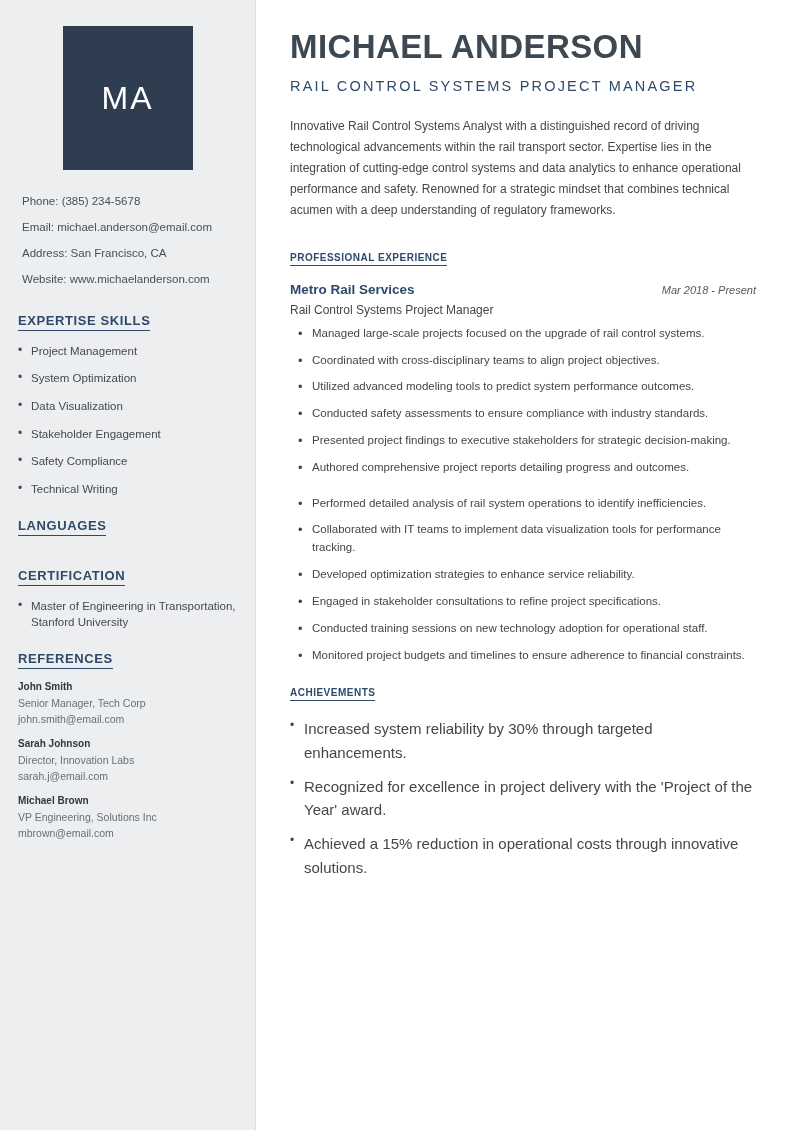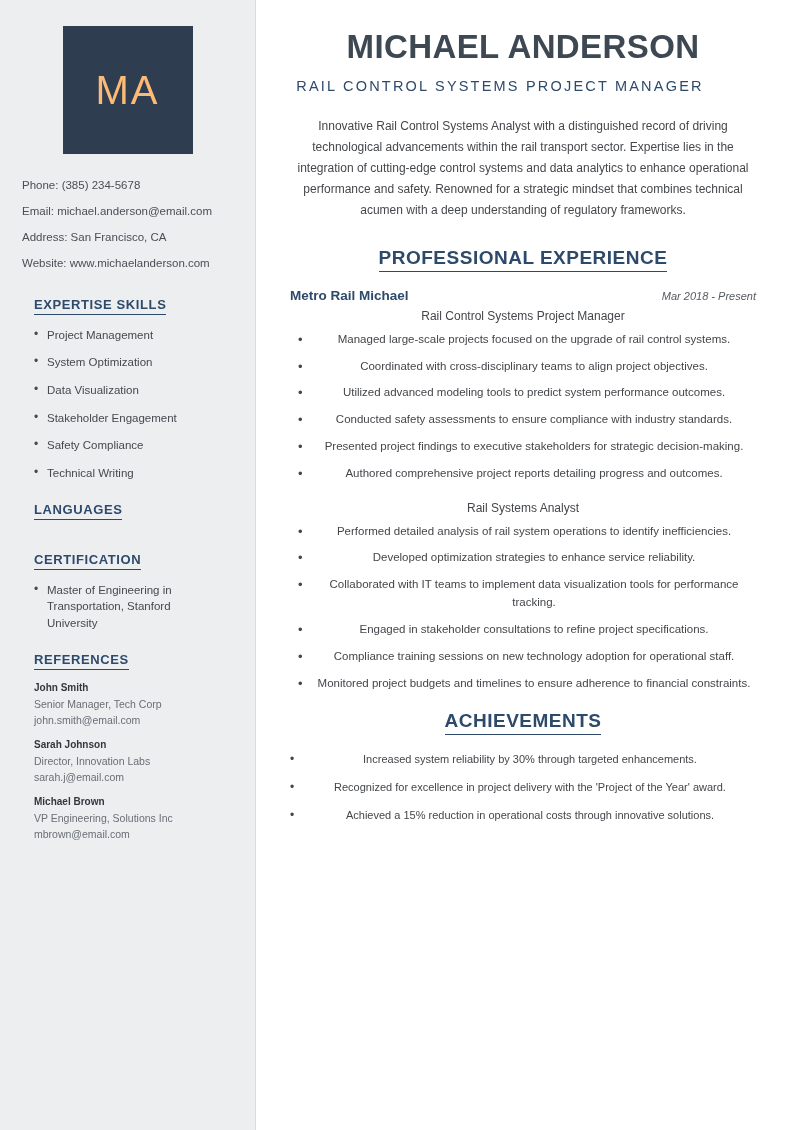--- a/index.html
+++ b/index.html
@@ -30,41 +30,41 @@
     padding: 0;
     box-sizing: border-box;
   }
   .monogram-wrap {
     display: flex;
     justify-content: center;
     padding-top: 26px;
   }
   .monogram {
     width: 130px;
-    height: 128px;
+    height: 144px;
     background: #2e3e50;
-    color: #fdba74;
+    color: #ffffff;
     display: flex;
     align-items: center;
     justify-content: center;
-    font-size: 40px;
+    font-size: 32px;
     letter-spacing: 2px;
     font-weight: 400;
   }
   .contact {
     padding: 24px 22px 0 22px;
   }
   .contact div {
     font-size: 11.5px;
     color: #4a4f55;
     margin-bottom: 11px;
     line-height: 1.3;
   }
   .side-section {
-    padding: 0 34px;
+    padding: 0 18px;
     margin-top: 18px;
   }
   .side-heading {
     font-size: 13px;
     font-weight: bold;
     color: #2e4a6b;
     letter-spacing: 0.6px;
     border-bottom: 1.5px solid #2e4a6b;
     display: inline-block;
     padding-bottom: 2px;
@@ -103,21 +103,20 @@
   .ref-role, .ref-email {
     font-size: 10.5px;
     color: #6a6f75;
     margin-bottom: 4px;
   }
   
   .main {
     flex: 1;
     padding: 28px 44px 0 34px;
     box-sizing: border-box;
-    text-align: center;
   }
   .name {
     font-size: 33px;
     font-weight: bold;
     color: #3d4852;
     letter-spacing: 0.4px;
     margin: 0 0 10px 0;
   }
   .role {
     font-size: 14.5px;
@@ -127,21 +126,21 @@
     margin-bottom: 18px;
     max-width: 420px;
   }
   .summary {
     font-size: 12px;
     color: #44474b;
     line-height: 1.75;
     margin-bottom: 26px;
   }
   .main-heading {
-    font-size: 19px;
+    font-size: 10px;
     font-weight: bold;
     color: #2e4a6b;
     letter-spacing: 0.5px;
     border-bottom: 1.5px solid #2e4a6b;
     display: inline-block;
     padding-bottom: 2px;
     margin-bottom: 16px;
   }
   .job {
     margin-bottom: 18px;
@@ -187,21 +186,21 @@
     top: -1px;
     font-size: 13px;
     color: #43464a;
   }
   ul.ach {
     list-style: none;
     margin: 0;
     padding: 0;
   }
   ul.ach li {
-    font-size: 11px;
+    font-size: 15px;
     color: #43464a;
     line-height: 1.55;
     margin-bottom: 11px;
     padding-left: 14px;
     position: relative;
   }
   ul.ach li:before {
     content: "\2022";
     position: absolute;
     left: 0;
@@ -280,42 +279,41 @@
 
     <h1 class="name">MICHAEL ANDERSON</h1>
     <div class="role">RAIL CONTROL SYSTEMS PROJECT MANAGER</div>
     <p class="summary">Innovative Rail Control Systems Analyst with a distinguished record of driving technological advancements within the rail transport sector. Expertise lies in the integration of cutting-edge control systems and data analytics to enhance operational performance and safety. Renowned for a strategic mindset that combines technical acumen with a deep understanding of regulatory frameworks.</p>
 
     <div>
       <div class="main-heading">PROFESSIONAL EXPERIENCE</div>
 
       <div class="job">
         <div class="job-head">
-          <span class="job-title">Metro Rail Michael</span>
+          <span class="job-title">Metro Rail Services</span>
           <span class="job-date">Mar 2018 - Present</span>
         </div>
         <div class="job-sub">Rail Control Systems Project Manager</div>
         <ul class="bullets">
           <li>Managed large-scale projects focused on the upgrade of rail control systems.</li>
           <li>Coordinated with cross-disciplinary teams to align project objectives.</li>
           <li>Utilized advanced modeling tools to predict system performance outcomes.</li>
           <li>Conducted safety assessments to ensure compliance with industry standards.</li>
           <li>Presented project findings to executive stakeholders for strategic decision-making.</li>
           <li>Authored comprehensive project reports detailing progress and outcomes.</li>
         </ul>
       </div>
 
       <div class="job">
-        <div class="job-sub">Rail Systems Analyst</div>
         <ul class="bullets">
           <li>Performed detailed analysis of rail system operations to identify inefficiencies.</li>
+          <li>Collaborated with IT teams to implement data visualization tools for performance tracking.</li>
           <li>Developed optimization strategies to enhance service reliability.</li>
-          <li>Collaborated with IT teams to implement data visualization tools for performance tracking.</li>
           <li>Engaged in stakeholder consultations to refine project specifications.</li>
-          <li>Compliance training sessions on new technology adoption for operational staff.</li>
+          <li>Conducted training sessions on new technology adoption for operational staff.</li>
           <li>Monitored project budgets and timelines to ensure adherence to financial constraints.</li>
         </ul>
       </div>
     </div>
 
     <div>
       <div class="main-heading">ACHIEVEMENTS</div>
       <ul class="ach">
         <li>Increased system reliability by 30% through targeted enhancements.</li>
         <li>Recognized for excellence in project delivery with the 'Project of the Year' award.</li>

